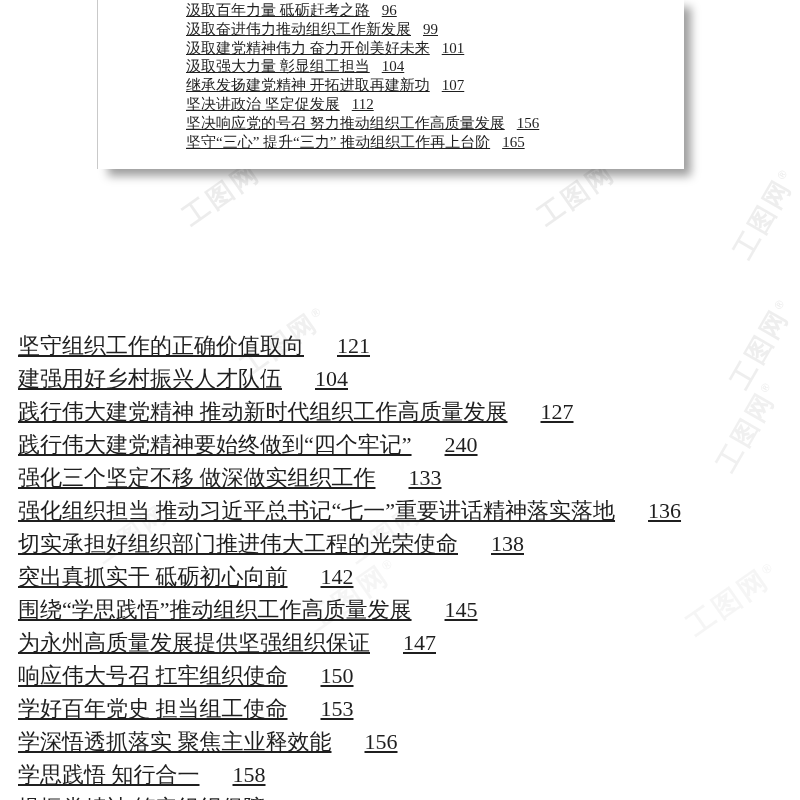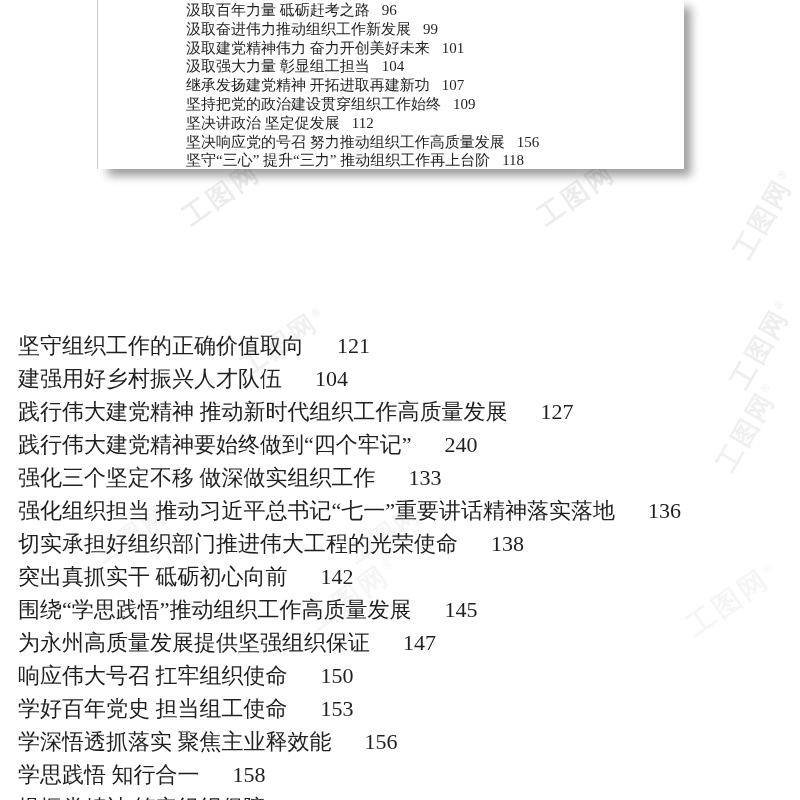--- a/index.html
+++ b/index.html
@@ -41,21 +41,21 @@
   
   .main-list{
     position:absolute;left:18px;top:329px;width:770px;z-index:2;
   }
   .main-list .toc-line{
     height:33px;line-height:33px;font-size:22px;
     white-space:nowrap;
   }
   .main-list .entry-page{margin-left:1.5em;}
 
-  .entry-title,.entry-page{display:inline-block;}
+  .entry-title,.entry-page{display:inline-block;text-decoration:underline;}
 </style>
 </head>
 <body>
 
 <div class="stage">
 
   <div class="wm-layer" id="wm-layer">
       <span class="wm" style="left: 225px; top: 192px; font-size: 26px; opacity: 0.55; color: rgb(222, 222, 222); transform: translate(-50%, -50%) rotate(-35deg);">工图网<sup>®</sup></span>
       <span class="wm" style="left: 580px; top: 192px; font-size: 26px; opacity: 0.55; color: rgb(222, 222, 222); transform: translate(-50%, -50%) rotate(-35deg);">工图网<sup>®</sup></span>
       <span class="wm" style="left: 283px; top: 342px; font-size: 26px; opacity: 0.45; color: rgb(222, 222, 222); transform: translate(-50%, -50%) rotate(-35deg);">工图网<sup>®</sup></span>
@@ -67,24 +67,23 @@
       <span class="wm" style="left: 352px; top: 596px; font-size: 28px; opacity: 0.28; color: rgb(222, 222, 222); transform: translate(-50%, -50%) rotate(-35deg);">工图网<sup>®</sup></span>
       <span class="wm" style="left: 732px; top: 600px; font-size: 28px; opacity: 0.28; color: rgb(222, 222, 222); transform: translate(-50%, -50%) rotate(-35deg);">工图网<sup>®</sup></span>
     </div>
 
   <div class="toc-card" id="toc-card">
       <div class="toc-line"><span class="entry-title">汲取百年力量 砥砺赶考之路</span><span class="entry-page">96</span></div>
       <div class="toc-line"><span class="entry-title">汲取奋进伟力推动组织工作新发展</span><span class="entry-page">99</span></div>
       <div class="toc-line"><span class="entry-title">汲取建党精神伟力 奋力开创美好未来</span><span class="entry-page">101</span></div>
       <div class="toc-line"><span class="entry-title">汲取强大力量 彰显组工担当</span><span class="entry-page">104</span></div>
       <div class="toc-line"><span class="entry-title">继承发扬建党精神 开拓进取再建新功</span><span class="entry-page">107</span></div>
-      <div class="toc-line"><span class="entry-title">坚持把党的政治建设贯穿组织工作始终</span><span class="entry-page">109</span></div>
       <div class="toc-line"><span class="entry-title">坚决讲政治 坚定促发展</span><span class="entry-page">112</span></div>
       <div class="toc-line"><span class="entry-title">坚决响应党的号召 努力推动组织工作高质量发展</span><span class="entry-page">156</span></div>
-      <div class="toc-line"><span class="entry-title">坚守“三心” 提升“三力” 推动组织工作再上台阶</span><span class="entry-page">118</span></div>
+      <div class="toc-line"><span class="entry-title">坚守“三心” 提升“三力” 推动组织工作再上台阶</span><span class="entry-page">165</span></div>
     </div>
 
   <div class="main-list" id="main-list">
       <div class="toc-line"><span class="entry-title">坚守组织工作的正确价值取向</span><span class="entry-page">121</span></div>
       <div class="toc-line"><span class="entry-title">建强用好乡村振兴人才队伍</span><span class="entry-page">104</span></div>
       <div class="toc-line"><span class="entry-title">践行伟大建党精神 推动新时代组织工作高质量发展</span><span class="entry-page">127</span></div>
       <div class="toc-line"><span class="entry-title">践行伟大建党精神要始终做到“四个牢记”</span><span class="entry-page">240</span></div>
       <div class="toc-line"><span class="entry-title">强化三个坚定不移 做深做实组织工作</span><span class="entry-page">133</span></div>
       <div class="toc-line"><span class="entry-title">强化组织担当 推动习近平总书记“七一”重要讲话精神落实落地</span><span class="entry-page">136</span></div>
       <div class="toc-line"><span class="entry-title">切实承担好组织部门推进伟大工程的光荣使命</span><span class="entry-page">138</span></div>

